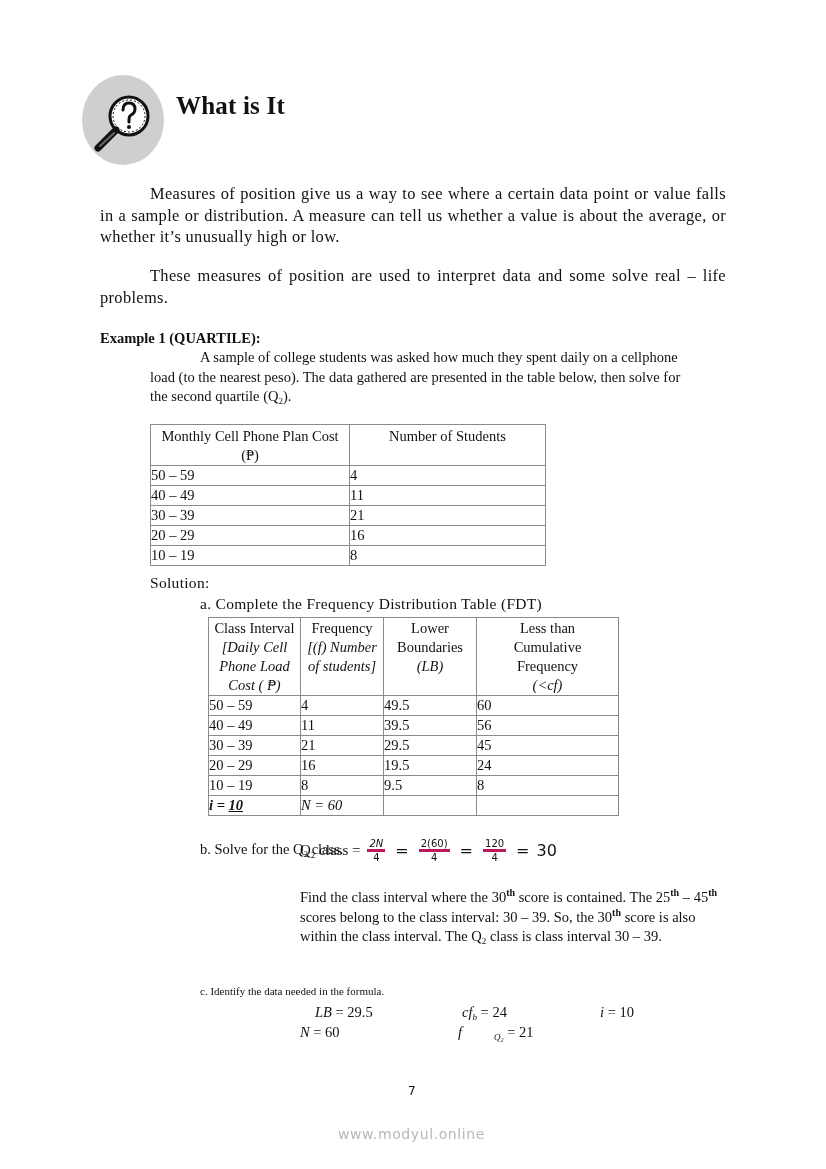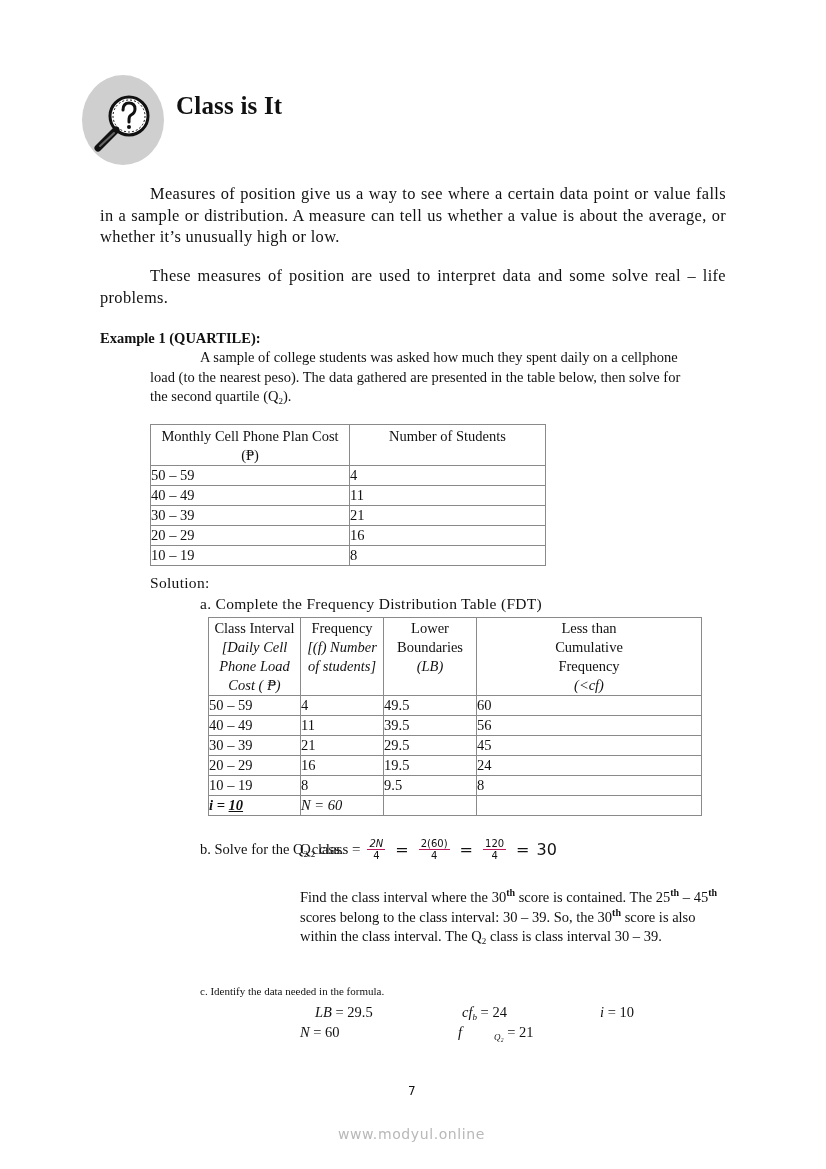--- a/index.html
+++ b/index.html
@@ -13,27 +13,27 @@
   .ex-title { left:100px; top:330px; font-size:14.5px; font-weight:bold; }
   .ex-body { left:150px; top:348px; width:540px; font-size:14.5px; line-height:19.5px; }
   .ex-body .indent { display:inline-block; width:50px; }
   table { border-collapse:collapse; font-family:"Liberation Serif", serif; font-size:14.5px; }
   td, th { border:1px solid #8a8a8a; font-weight:normal; padding:0; }
   .t1 { left:150px; top:424px; width:396px; }
   .t1 th { height:38px; vertical-align:top; line-height:19px; padding-top:2px; }
   .t1 td { height:19px; line-height:19px; }
   .solution { left:150px; top:574px; font-size:15.5px; letter-spacing:0.3px; }
   .step-a { left:200px; top:595px; font-size:15.5px; letter-spacing:0.3px; }
-  .t2 { left:208px; top:617px; width:494px; }
+  .t2 { left:208px; top:617px; width:411px; }
   .t2 th { vertical-align:top; line-height:19px; padding-top:1px; height:76px; }
   .t2 td { height:19px; line-height:19px; }
   .step-b { left:200px; top:841px; font-size:14.5px; }
   .q2eq { left:300px; top:838px; font-size:15px; display:flex; align-items:center; gap:4px; }
   .frac { display:inline-flex; flex-direction:column; align-items:center; font-family:"DejaVu Sans", sans-serif; font-size:10px; line-height:11px; margin:0 3px; }
-  .frac .num { border-bottom:1px solid #be185d; padding:0 2px;text-align:center; }
+  .frac .num { border-bottom:3px solid #be185d; padding:0 2px;text-align:center; }
   .eqsign { font-family:"DejaVu Sans", sans-serif; font-size:16px; margin:0 3px; }
   .res { font-family:"DejaVu Sans", sans-serif; font-size:16px; }
   .find { left:300px; top:888px; width:430px; font-size:14.5px; line-height:19.5px; }
   sup { font-size:10px; vertical-align:6px; line-height:0;font-weight:bold; }
   sub { font-size:9px; vertical-align:-3px; line-height:0; }
   .step-c { left:200px; top:985px; font-size:11px; }
   .var { font-size:14.5px; }
   .pagenum { left:408px; top:1084px; font-family:"DejaVu Sans", sans-serif; font-size:12px; }
   .watermark { left:338px; top:1126px; font-family:"DejaVu Sans", sans-serif; font-size:14px; color:#b8b8b8; letter-spacing:0.6px; }
 </style>
@@ -44,21 +44,21 @@
   <svg width="82" height="90" viewBox="0 0 82 90">
     <ellipse cx="41" cy="45" rx="41" ry="45" fill="#cfcfcf"></ellipse>
     <circle cx="47" cy="41" r="19" fill="#ffffff" stroke="#111" stroke-width="3"></circle>
     <circle cx="47" cy="41" r="16" fill="none" stroke="#111" stroke-width="1" stroke-dasharray="2 2"></circle>
     <path d="M41 35 q0 -7 6 -7 q6 0 6 6 q0 4 -4 6 q-2 1 -2 5 v2" fill="none" stroke="#111" stroke-width="3" stroke-linecap="round"></path>
     <circle cx="47" cy="52" r="2" fill="#111"></circle>
     <line x1="34" y1="55" x2="16" y2="73" stroke="#111" stroke-width="7" stroke-linecap="round"></line>
     <line x1="32" y1="58" x2="18" y2="71" stroke="#666" stroke-width="2" stroke-linecap="round"></line>
   </svg>
 </div>
-<div class="abs title">Class is It</div>
+<div class="abs title">What is It</div>
 
 <div class="abs para" style="top:183px;"><span class="indent"></span><span>Measures of position give us a way to see where a certain data point or value falls in a sample or distribution. A measure can tell us whether a value is about the average, or whether it’s unusually high or low.</span></div>
 <div class="abs para" style="top:265px;"><span class="indent"></span><span>These measures of position are used to interpret data and some solve real – life problems.</span></div>
 
 <div class="abs ex-title">Example 1 (QUARTILE):</div>
 <div class="abs ex-body"><span class="indent"></span><span>A sample of college students was asked how much they spent daily on a cellphone load (to the nearest peso). The data gathered are presented in the table below, then solve for the second quartile (Q</span><sub>2</sub><span>).</span></div>
 
 <table class="abs t1">
   <thead>
     <tr>

